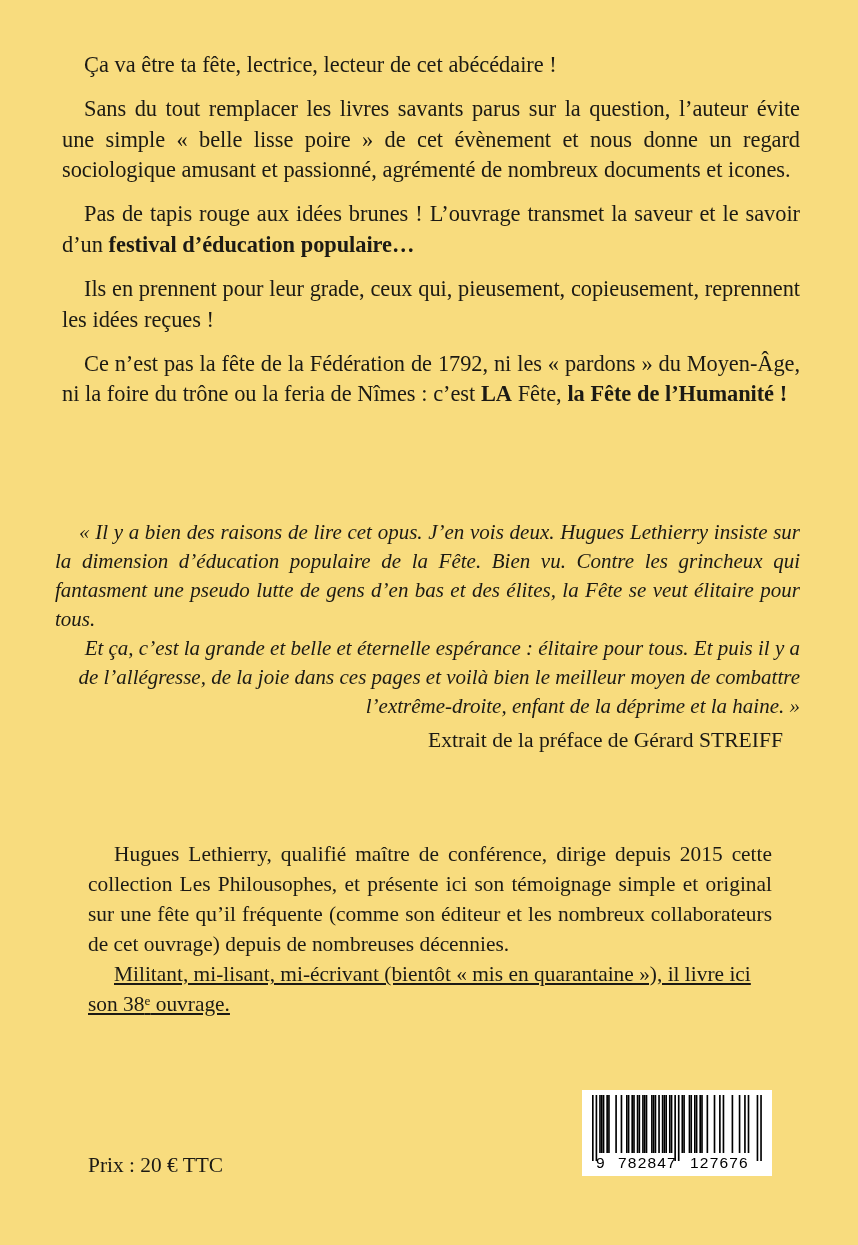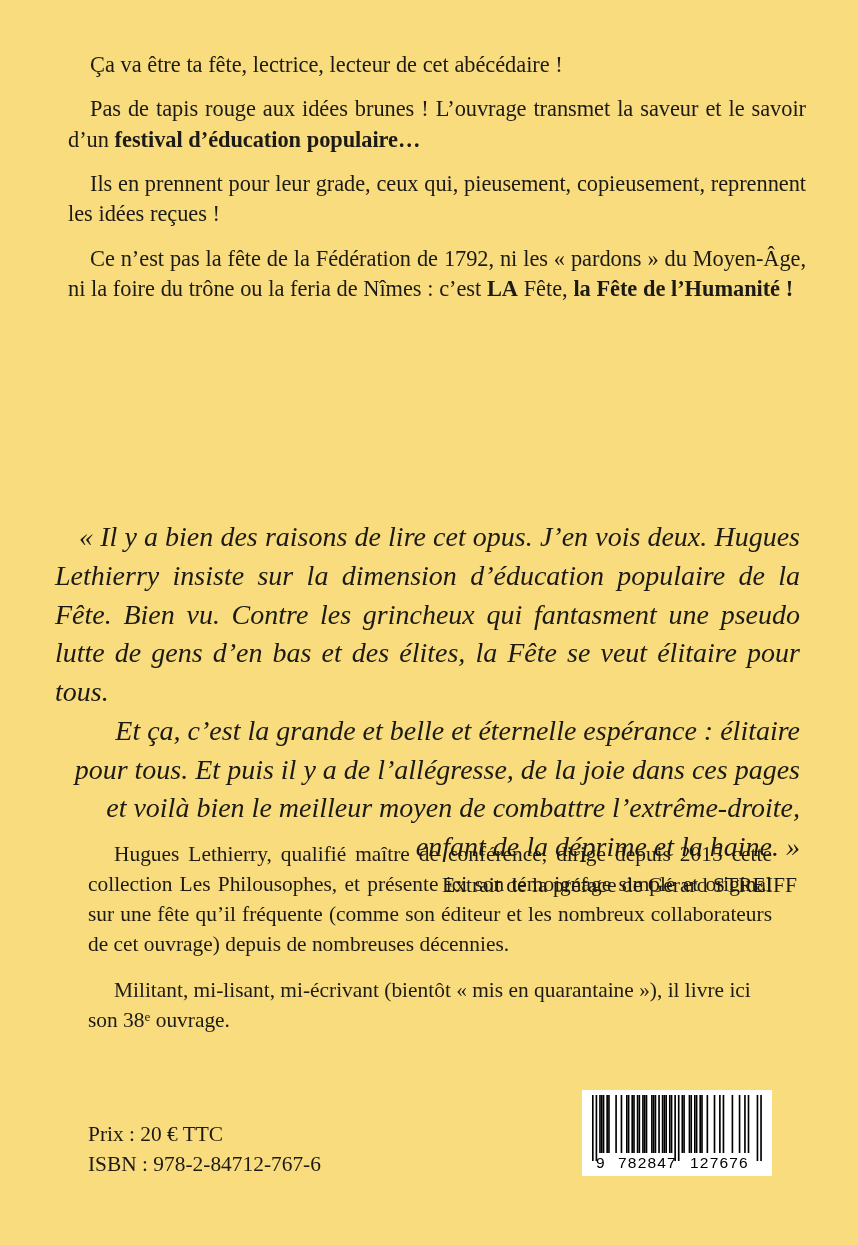--- a/index.html
+++ b/index.html
@@ -20,21 +20,21 @@
   .page {
     position: relative;
     width: 858px;
     height: 1245px;
     box-sizing: border-box;
   }
 
   
   .blurb {
     position: absolute;
-    left: 68px;
+    left: 62px;
     top: 50px;
     width: 738px;
   }
   .blurb p {
     margin: 0 0 14px 0;
     font-size: 22.4px;
     line-height: 1.355;
     text-align: justify;
     text-indent: 22px;
     letter-spacing: -0.05px;
@@ -45,31 +45,31 @@
 
   
   .quote {
     position: absolute;
     left: 55px;
     top: 518px;
     width: 745px;
   }
   .quote p {
     margin: 0;
-    font-size: 28px;
+    font-size: 21px;
     line-height: 1.385;
     font-style: italic;
     text-align: justify;
     text-indent: 24px;
   }
   .quote p.noindent-last {
     text-align: right;
   }
   .quote .attribution {
-    margin: 4px 3px 0 0;
+    margin: 4px 17px 0 0;
     font-size: 21.6px;
     font-style: normal;
     text-align: right;
     text-indent: 0;
     line-height: 1.385;
   }
 
   
   .bio {
     position: absolute;
@@ -78,35 +78,36 @@
     width: 684px;
   }
   .bio p {
     margin: 0;
     font-size: 21.4px;
     line-height: 1.40;
     text-align: justify;
     text-indent: 26px;
   }
   .bio p.second {
-    margin-top: 16px;
+    margin-top: 0;
+    text-decoration: underline;
   }
   .bio p.second.lastline { text-align: left; }
   .bio b { font-weight: normal; }
   .bio sup {
     font-size: 0.62em;
     vertical-align: 0.42em;
     line-height: 0;
   }
 
   
   .footer-info {
     position: absolute;
     left: 88px;
-    top: 1120px;
+    top: 1151px;
     width: 380px;
   }
   .footer-info div {
     font-size: 21.4px;
     line-height: 1.40;
     white-space: nowrap;
   }
 
   
   .barcode-box {
@@ -136,39 +137,39 @@
     letter-spacing: 1.2px;
   }
 </style>
 </head>
 <body>
 
 <div class="page">
 
   <section class="blurb">
     <p>Ça va être ta fête, lectrice, lecteur de cet abécédaire !</p>
+    <p>Sans du tout remplacer les livres savants parus sur la question, l’auteur évite une simple « belle lisse poire » de cet évènement et nous donne un regard sociologique amusant et passionné, agrémenté de nombreux documents et icones.</p>
     <p><span>Pas de tapis rouge aux idées brunes ! L’ouvrage transmet la saveur et le savoir d’un </span><b>festival d’éducation populaire…</b></p>
     <p>Ils en prennent pour leur grade, ceux qui, pieusement, copieusement, reprennent les idées reçues !</p>
     <p class="last"><span>Ce n’est pas la fête de la Fédération de 1792, ni les « pardons » du Moyen-Âge, ni la foire du trône ou la feria de Nîmes : c’est </span><b>LA</b><span> Fête, </span><b>la Fête de l’Humanité !</b></p>
   </section>
 
   <section class="quote">
     <p>« Il y a bien des raisons de lire cet opus. J’en vois deux. Hugues Lethierry insiste sur la dimension d’éducation populaire de la Fête. Bien vu. Contre les grincheux qui fantasment une pseudo lutte de gens d’en bas et des élites, la Fête se veut élitaire pour tous.</p>
     <p class="noindent-last">Et ça, c’est la grande et belle et éternelle espérance : élitaire pour tous. Et puis il y a de l’allégresse, de la joie dans ces pages et voilà bien le meilleur moyen de combattre l’extrême-droite, enfant de la déprime et la haine. »</p>
     <p class="attribution">Extrait de la préface de Gérard STREIFF</p>
   </section>
 
   <section class="bio">
     <p><b>Hugues Lethierry</b><span>, qualifié maître de conférence, dirige depuis 2015 cette collection Les Philousophes, et présente ici son témoignage simple et original sur une fête qu’il fréquente (comme son éditeur et les nombreux collaborateurs de cet ouvrage) depuis de nombreuses décennies.</span></p>
     <p class="second lastline"><span>Militant, mi-lisant, mi-écrivant (bientôt « mis en quarantaine »), il livre ici son 38</span><sup>e</sup><span> ouvrage.</span></p>
   </section>
 
   <section class="footer-info">
     <div>Prix : 20 € TTC</div>
-    <div>ISBN : 978-2-84712-767-6</div>
   </section>
 
   <div class="barcode-box">
     <div class="barcode-inner">
       <svg class="barcode-svg" viewBox="0 0 190 86" preserveAspectRatio="none">
         <rect x="0" y="0" width="190" height="86" fill="#ffffff"></rect>
         <g id="bc-bars" fill="#000000">
             <rect x="10.00" y="5" width="1.65" height="66"></rect>
             <rect x="13.58" y="5" width="1.65" height="66"></rect>
             <rect x="17.16" y="5" width="1.65" height="58"></rect>

